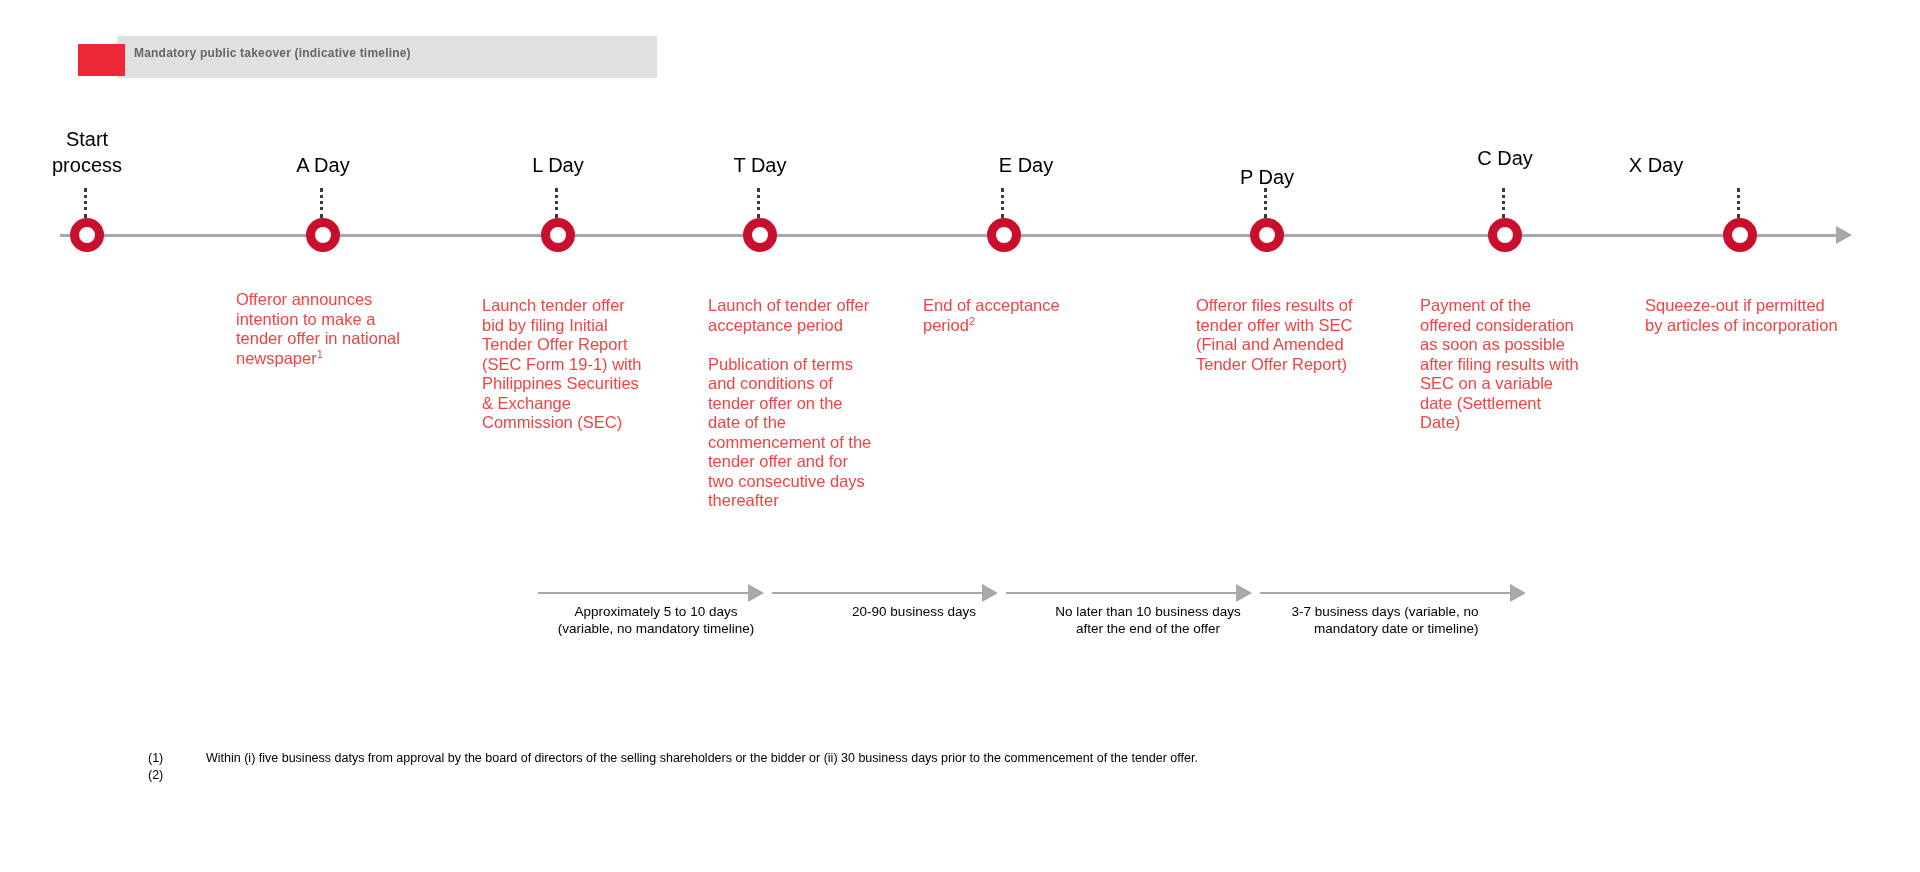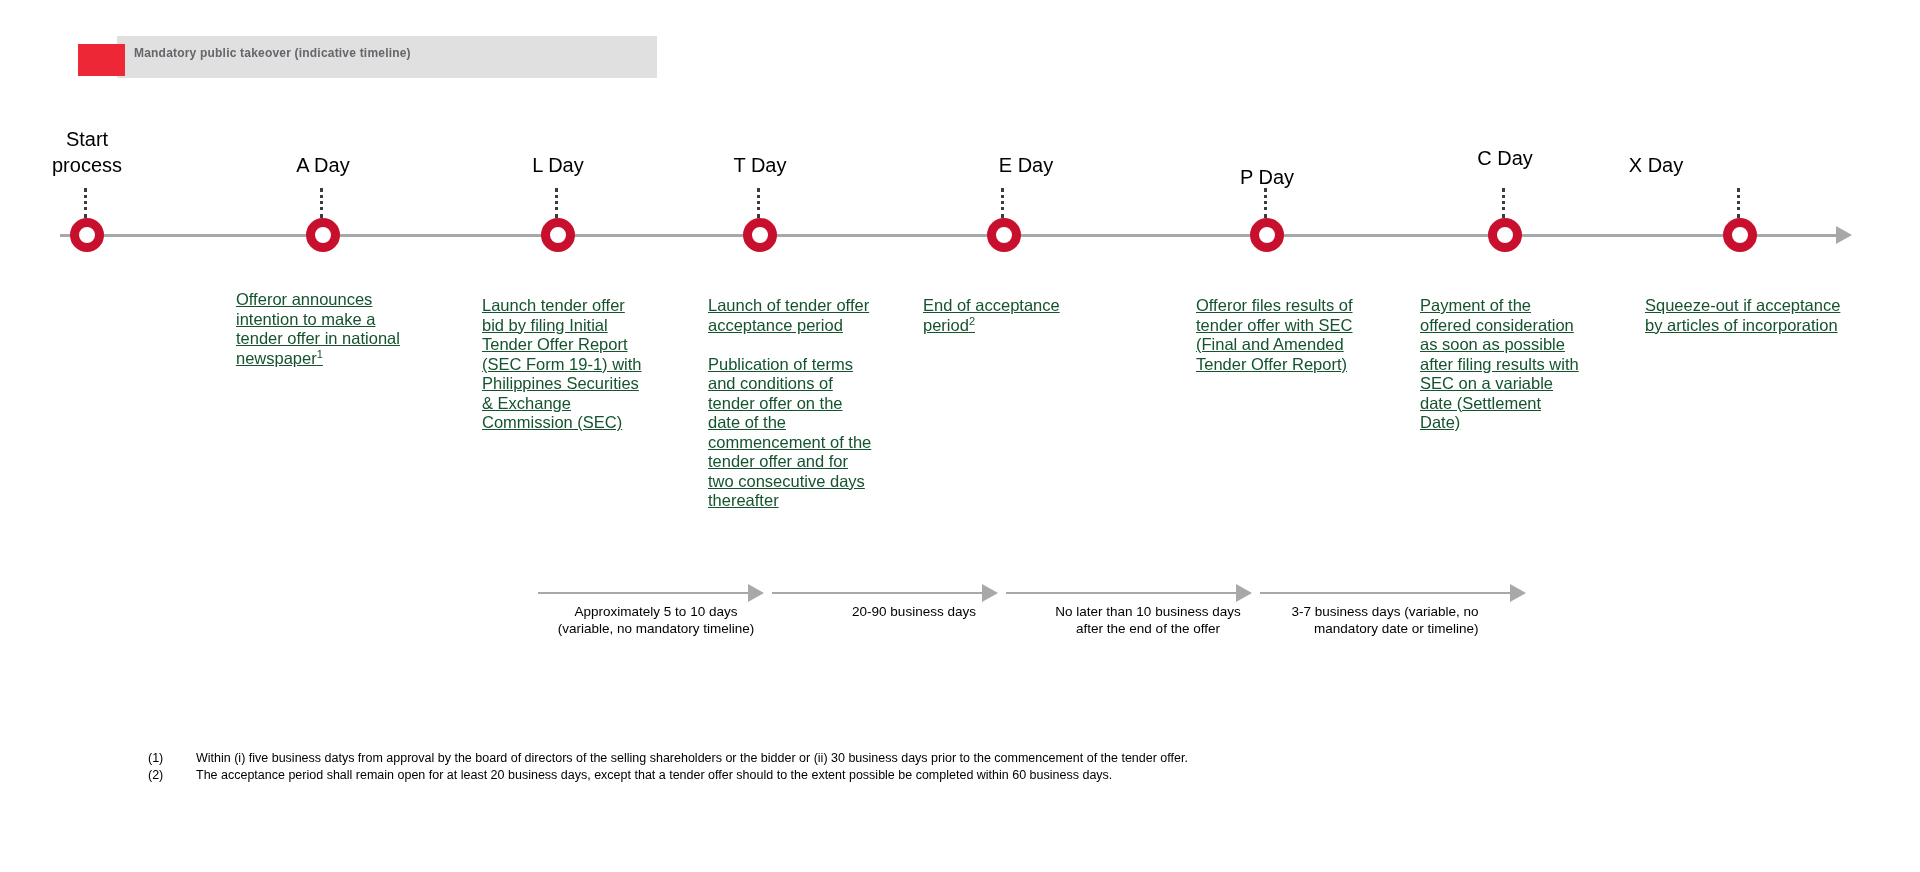--- a/index.html
+++ b/index.html
@@ -90,23 +90,22 @@
     height: 34px;
     border-radius: 50%;
     border: 9px solid #c8102e;
     background: #ffffff;
     box-sizing: border-box;
   }
   .node-desc {
     position: absolute;
     font-size: 16.5px;
     line-height: 19.5px;
-    color: #14532d;
+    color: #ef4444;
     white-space: pre-line;
-    text-decoration: underline;
   }
   .node-desc sup {
     font-size: 11px;
     vertical-align: super;
     line-height: 0;
   }
 
   
   .dur-line {
     position: absolute;
@@ -143,20 +142,21 @@
   }
   .footnote-row {
     display: flex;
   }
   .footnote-marker {
     width: 48px;
     flex: 0 0 48px;
   }
   .footnote-text {
     white-space: nowrap;
+    margin-left: 10px;
   }
 </style>
 </head>
 <body>
 
 <div id="canvas">
 
   <div class="header-band"></div>
   <div class="header-swatch"></div>
   <div class="header-title">Mandatory public takeover (indicative timeline)</div>
@@ -218,21 +218,21 @@
       <div class="node-desc" style="left: 1420px; top: 296px; width: 190px;">Payment of the
 offered consideration
 as soon as possible
 after filing results with
 SEC on a variable
 date (Settlement
 Date)</div>
       <div class="node-label" style="left: 1656px; top: 152px;">X Day</div>
       <div class="node-stem" style="left: 1740px; top: 188px; height: 30px;"></div>
       <div class="node-circle" style="left: 1740px; top: 235px; border-color: rgb(200, 16, 46);"></div>
-      <div class="node-desc" style="left: 1645px; top: 296px; width: 220px;">Squeeze-out if acceptance
+      <div class="node-desc" style="left: 1645px; top: 296px; width: 220px;">Squeeze-out if permitted
 by articles of incorporation</div>
     </div>
 
   <div id="durations-layer">
       <div class="dur-line" style="left: 538px; width: 220px;"></div>
       <div class="dur-head" style="left: 748px;"></div>
       <div class="dur-label" style="left: 656px; top: 603px;">Approximately 5 to 10 days
 (variable, no mandatory timeline)</div>
       <div class="dur-line" style="left: 772px; width: 220px;"></div>
       <div class="dur-head" style="left: 982px;"></div>
@@ -247,17 +247,16 @@
 mandatory date or timeline)</div>
     </div>
 
   <div class="footnotes" id="footnotes-layer">
       <div class="footnote-row">
         <div class="footnote-marker">(1)</div>
         <div class="footnote-text">Within (i) five business datys from approval by the board of directors of the selling shareholders or the bidder or (ii) 30 business days prior to the commencement of the tender offer.</div>
       </div>
       <div class="footnote-row">
         <div class="footnote-marker">(2)</div>
-        <div class="footnote-text">The acceptance period shall remain open for at least 20 business days, except that a tender offer should to the extent possible be completed within 60 business days.</div>
       </div>
     </div>
 
 </div>
 
 </body></html>

